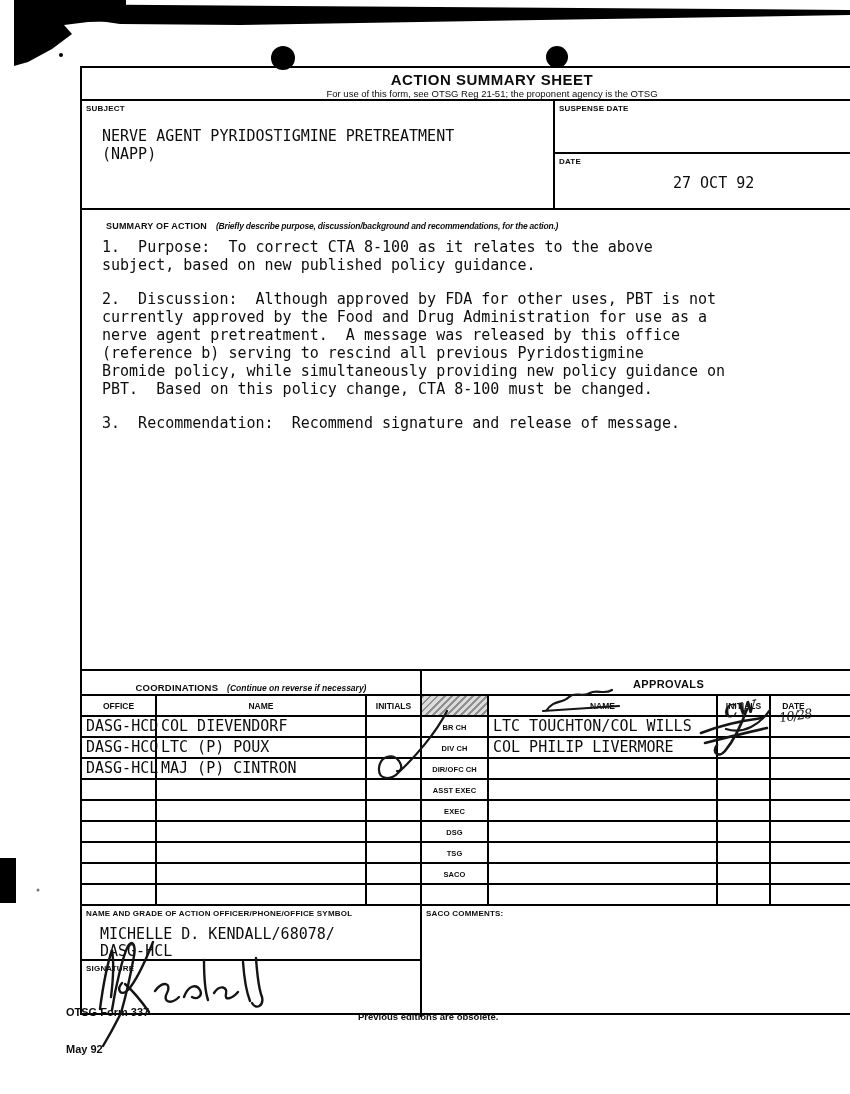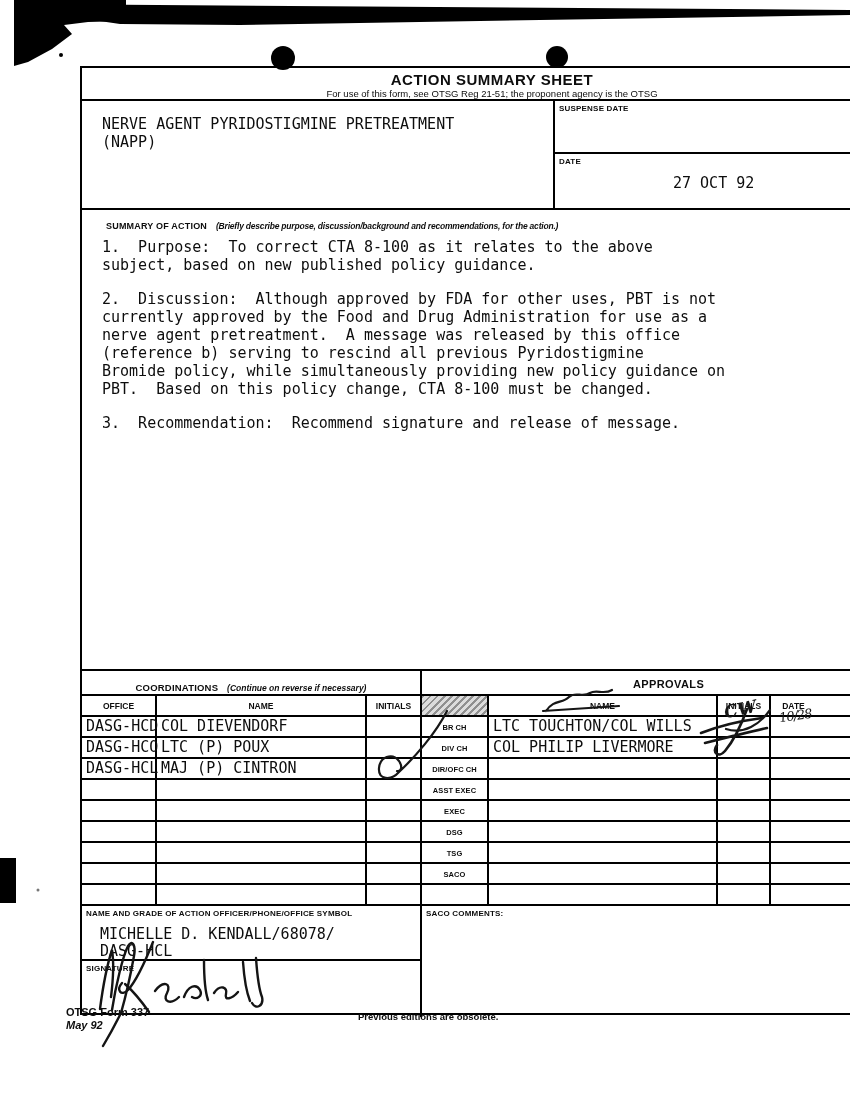--- a/index.html
+++ b/index.html
@@ -47,21 +47,21 @@
   .dcell{font-family:"DejaVu Sans Mono",monospace;font-size:15px;line-height:19px;padding-left:4px;white-space:nowrap;}
   
   .bottom{display:flex;height:111px;box-sizing:border-box;}
   .bottom-left{width:340px;border-right:2px solid #000;box-sizing:border-box;display:flex;flex-direction:column;}
   .ao-info{height:55px;border-bottom:2px solid #000;box-sizing:border-box;}
   .ao-name{margin:8px 0 0 18px;line-height:17px;}
   .sig-box{flex:1;position:relative;}
   .saco-box{flex:1;}
   
   .footer-num{left:66px;top:1006px;font-size:11px;font-weight:bold;}
-  .footer-date{left:66px;top:1019px;font-size:11px;font-weight:bold;font-style:italic;}
+  .footer-date{left:66px;top:1043px;font-size:11px;font-weight:bold;}
   .footer-note{left:358px;top:1011px;font-size:9.5px;font-weight:bold;}
   
   .hand{font-family:"DejaVu Serif",serif;font-style:italic;color:#161616;}
   .hw-initials{left:724px;top:699px;font-size:17px;font-weight:bold;transform:rotate(-12deg);}
   .hw-date{left:779px;top:708px;font-size:13px;transform:rotate(-8deg);letter-spacing:-1px;}
   svg.overlay{position:absolute;left:0;top:0;pointer-events:none;}
 </style>
 </head>
 <body>
 
@@ -69,20 +69,21 @@
 
   <div class="form">
 
     <div class="hdr-band">
       <div class="hdr-title">ACTION SUMMARY SHEET</div>
       <div class="hdr-sub">For use of this form, see OTSG Reg 21-51; the proponent agency is the OTSG</div>
     </div>
 
     <div class="subject-row">
       <div class="subject-cell">
+        <div class="flabel">SUBJECT</div>
         <div class="mono subject-text">NERVE AGENT PYRIDOSTIGMINE PRETREATMENT
 (NAPP)</div>
       </div>
       <div class="right-col">
         <div class="suspense-box">
           <div class="flabel">SUSPENSE DATE</div>
         </div>
         <div class="date-box">
           <div class="flabel">DATE</div>
           <div class="mono date-value">27 OCT 92</div>

